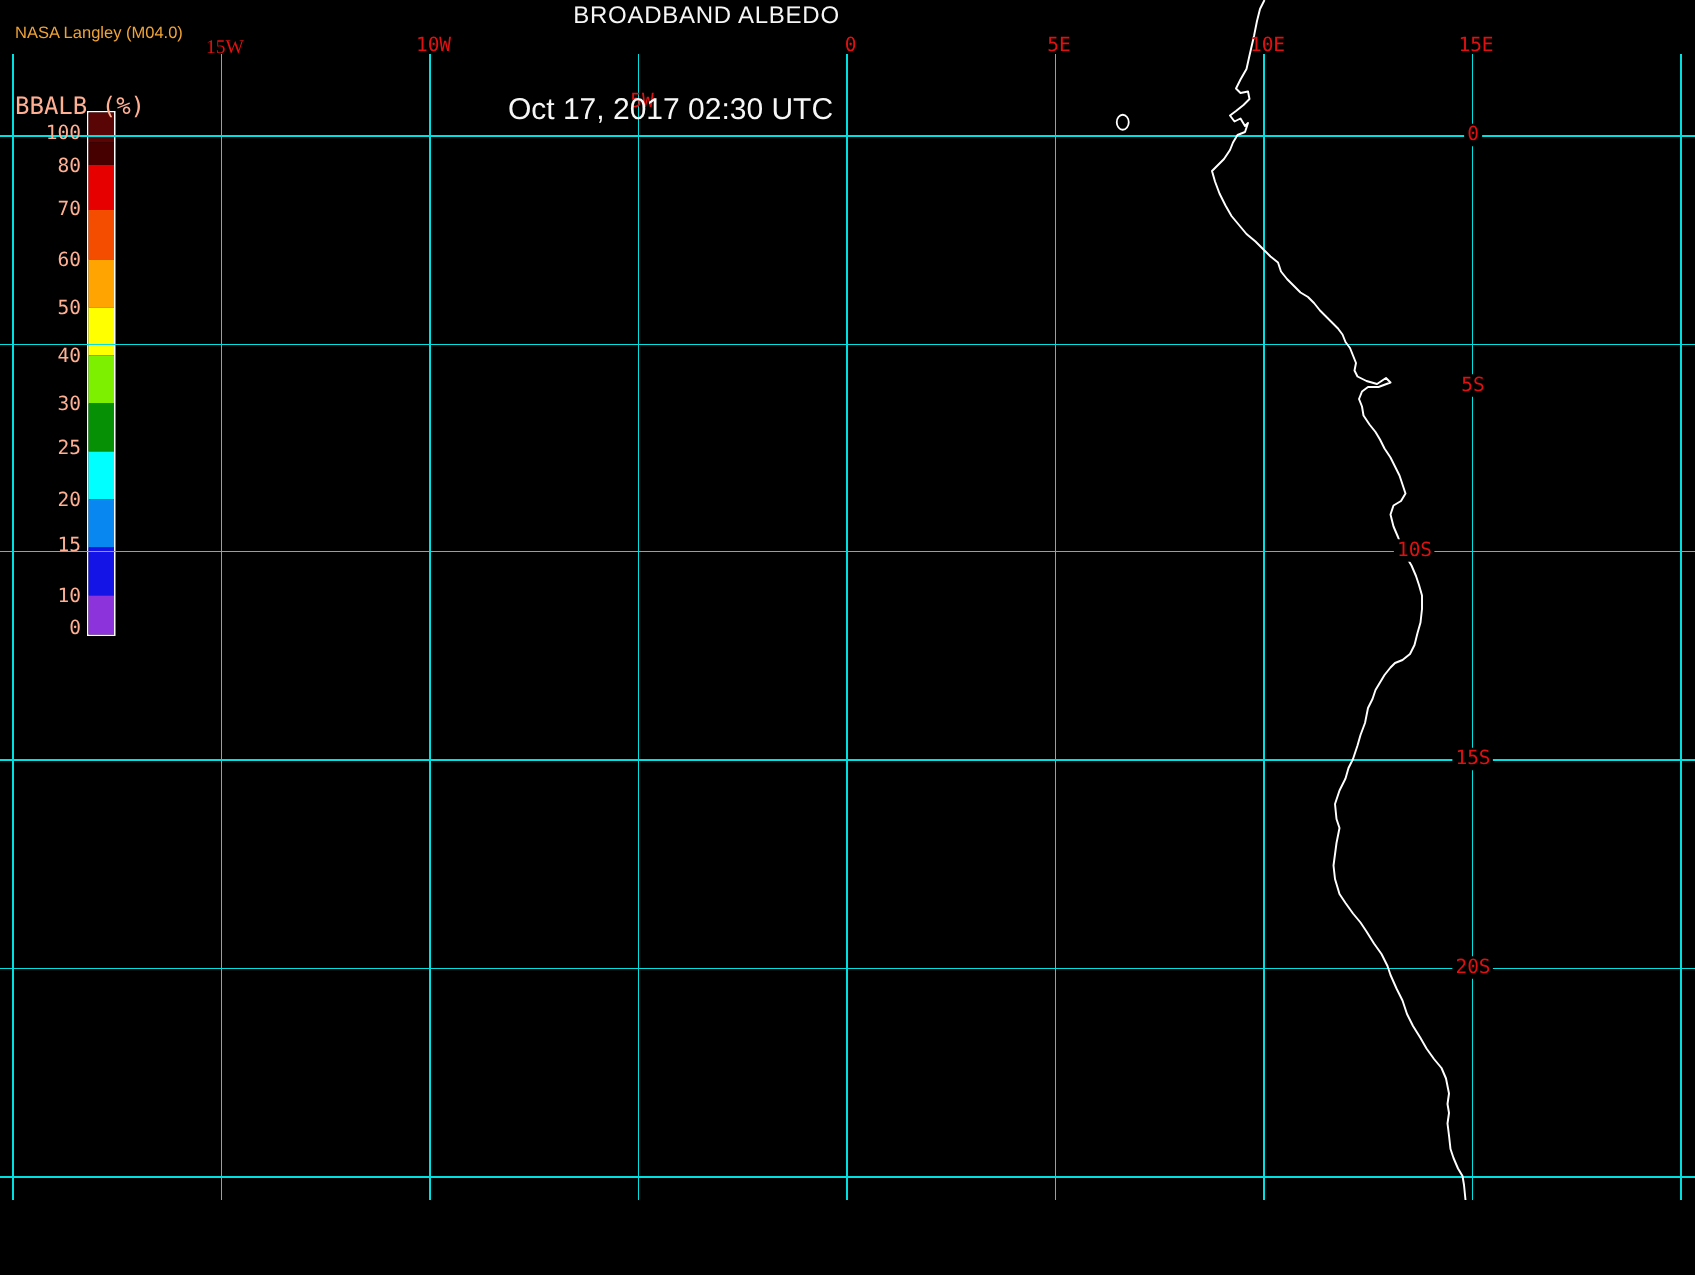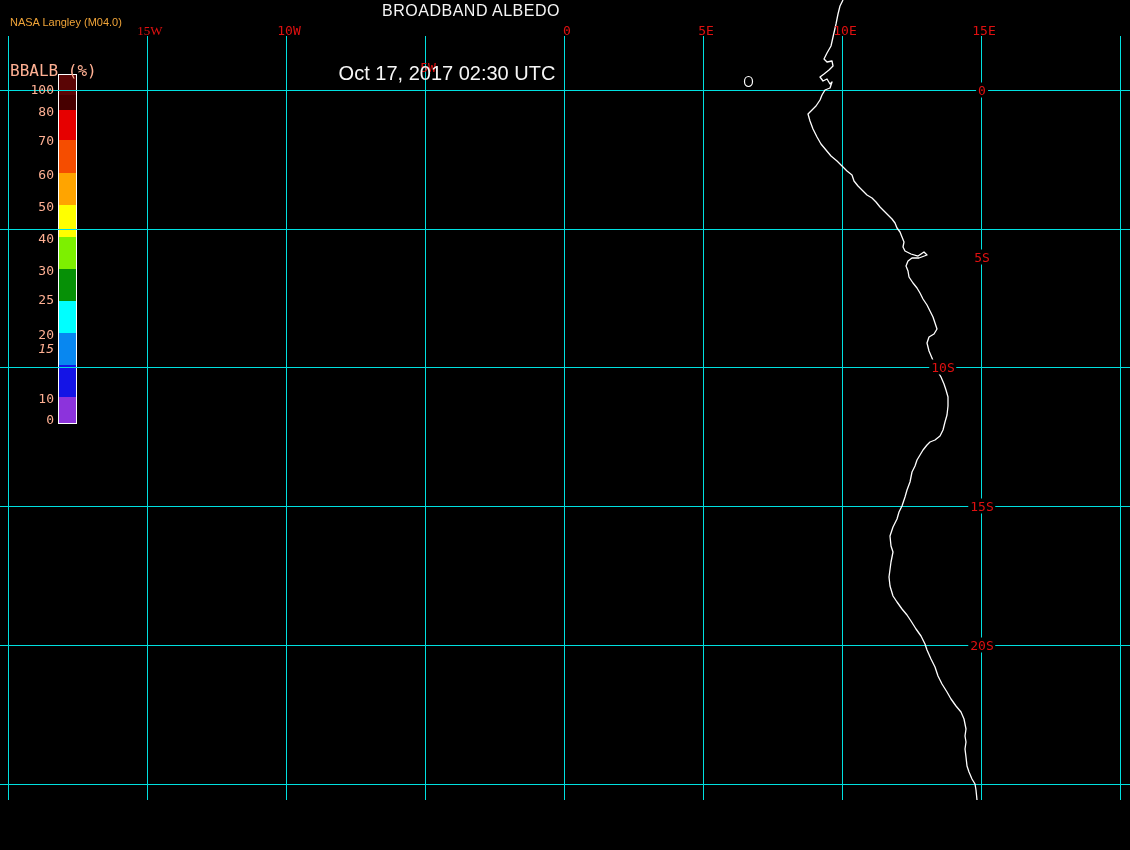--- a/index.html
+++ b/index.html
@@ -82,21 +82,21 @@
   <div id="scale-ticks">
       <div class="scale-tick" style="top: 79px; margin-top: 10px;">100</div>
       <div class="scale-tick" style="top: 111px;">80</div>
       <div class="scale-tick" style="top: 140px;">70</div>
       <div class="scale-tick" style="top: 174px;">60</div>
       <div class="scale-tick" style="top: 206px;">50</div>
       <div class="scale-tick" style="top: 238px;">40</div>
       <div class="scale-tick" style="top: 270px; padding-left: 12px;">30</div>
       <div class="scale-tick" style="top: 299px;">25</div>
       <div class="scale-tick" style="top: 334px;">20</div>
-      <div class="scale-tick" style="top: 348px; font-style: italic;">15</div>
+      <div class="scale-tick" style="top: 364px;">15</div>
       <div class="scale-tick" style="top: 398px;">10</div>
       <div class="scale-tick" style="top: 419px;">0</div>
     </div>
 
   <svg id="map-svg" width="1130" height="850">
     <g id="grid-group" shape-rendering="crispEdges">
         <line x1="8.5" y1="36" x2="8.5" y2="800" stroke="#00e0e0" stroke-width="1"></line>
         <line x1="147.5" y1="36" x2="147.5" y2="800" stroke="#00e0e0" stroke-width="1"></line>
         <line x1="286.5" y1="36" x2="286.5" y2="800" stroke="#00e0e0" stroke-width="1"></line>
         <line x1="425.5" y1="36" x2="425.5" y2="800" stroke="#00e0e0" stroke-width="1"></line>

